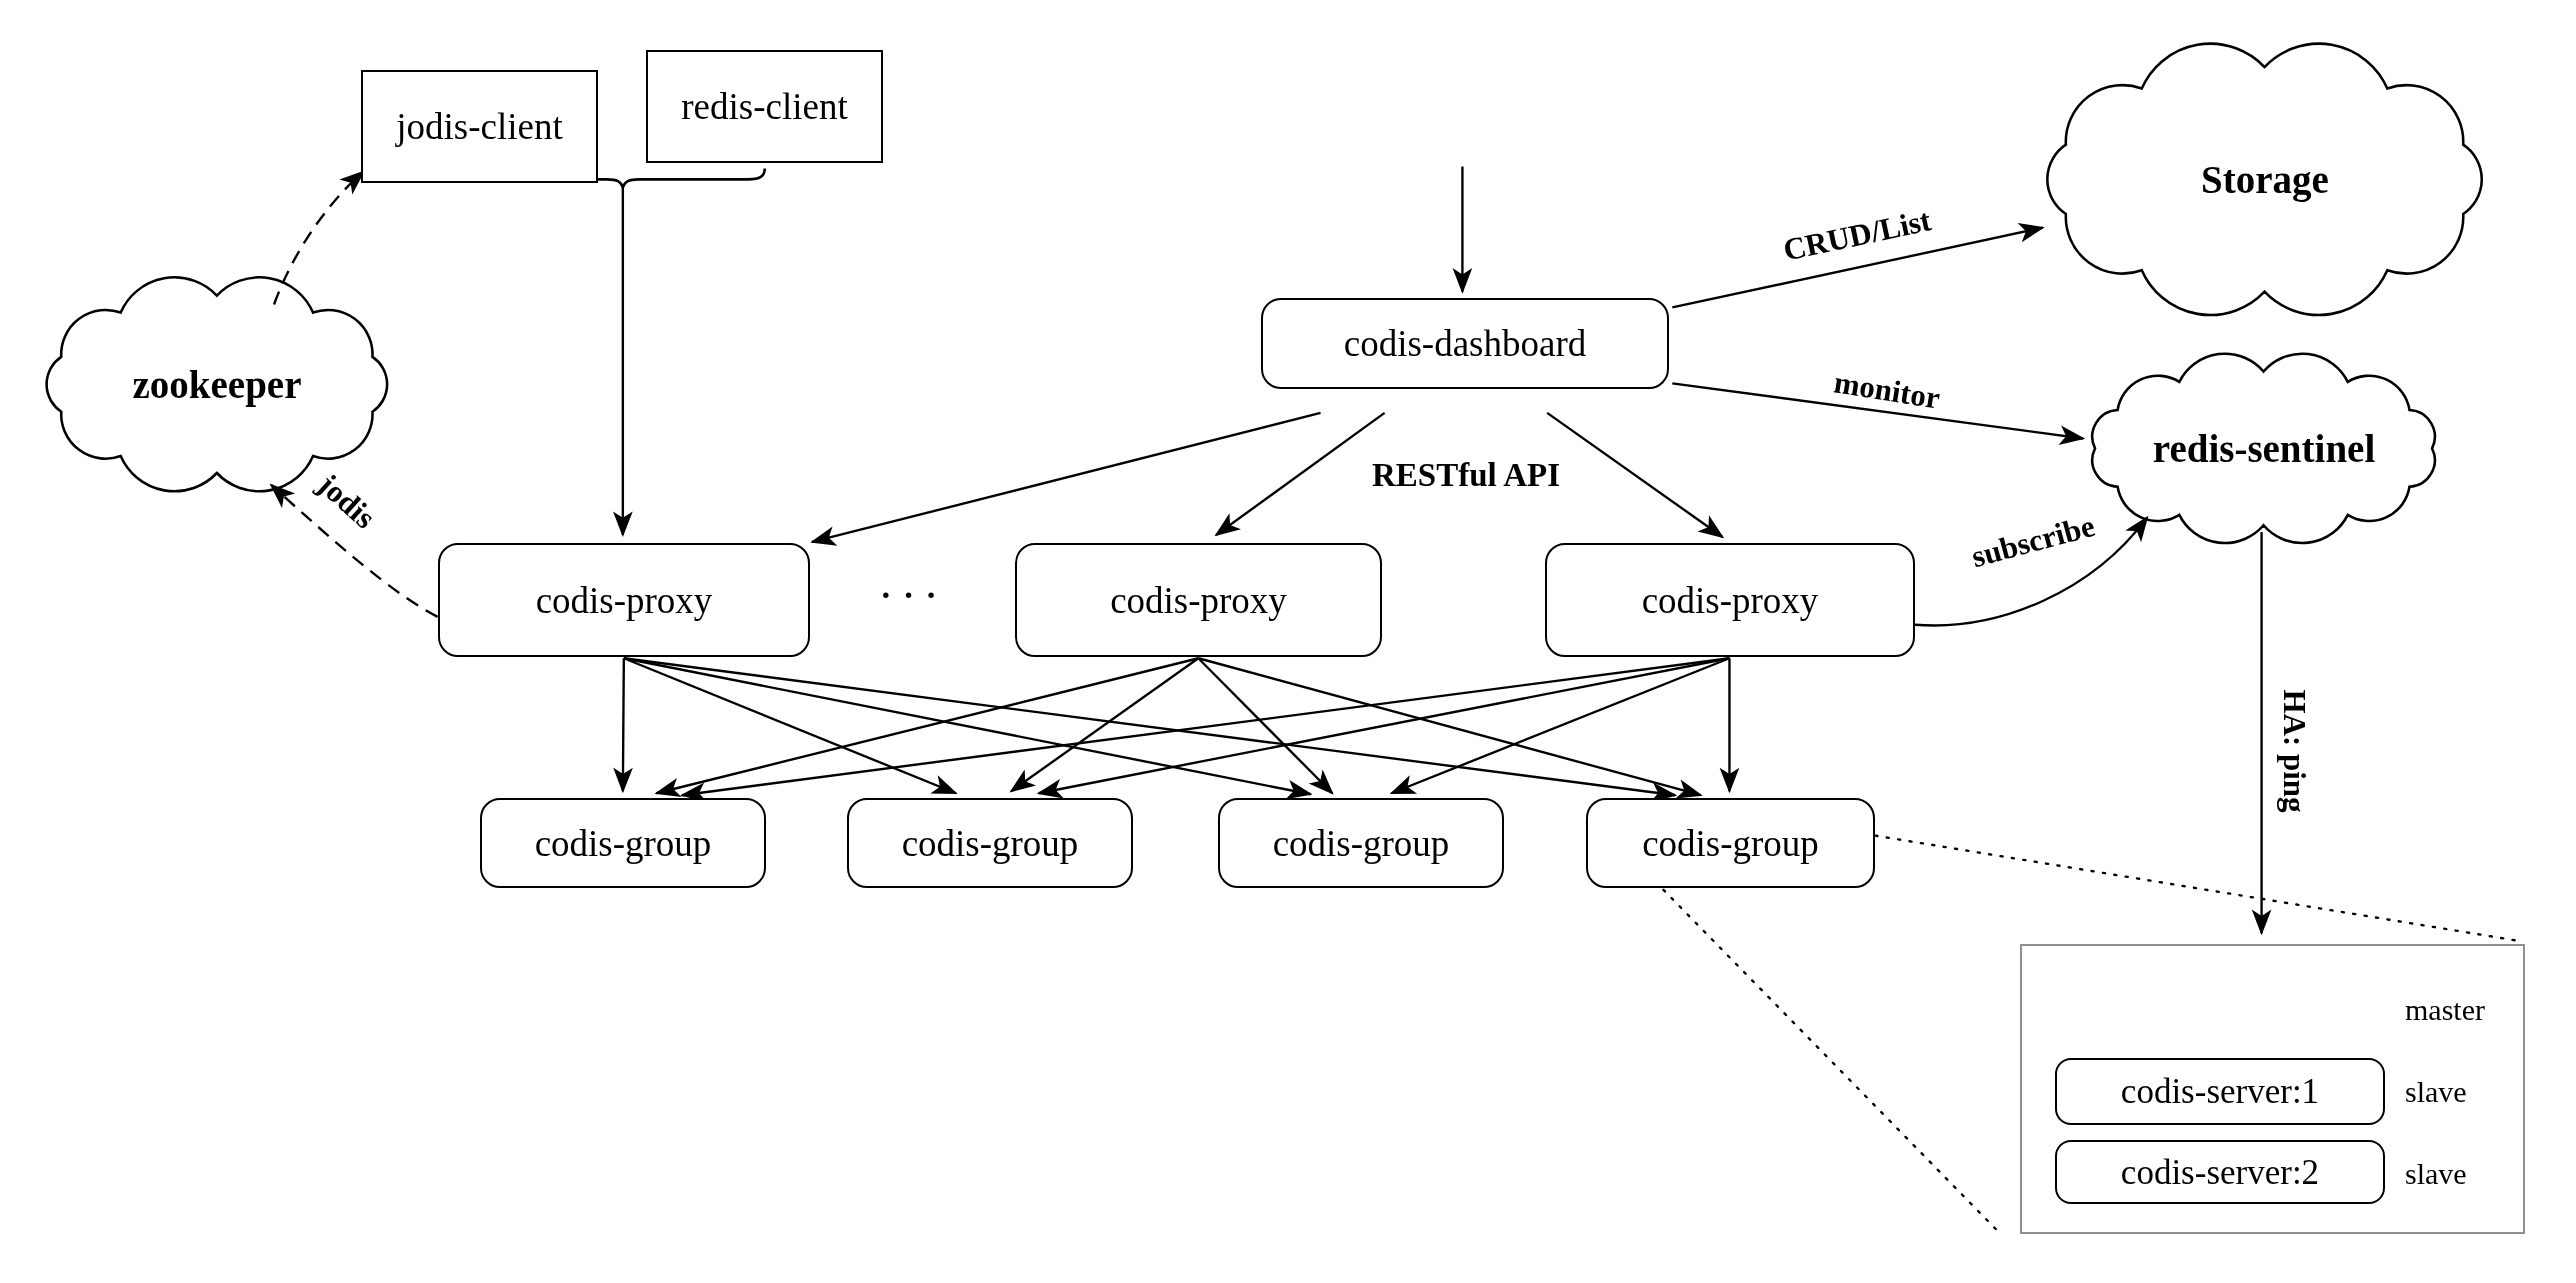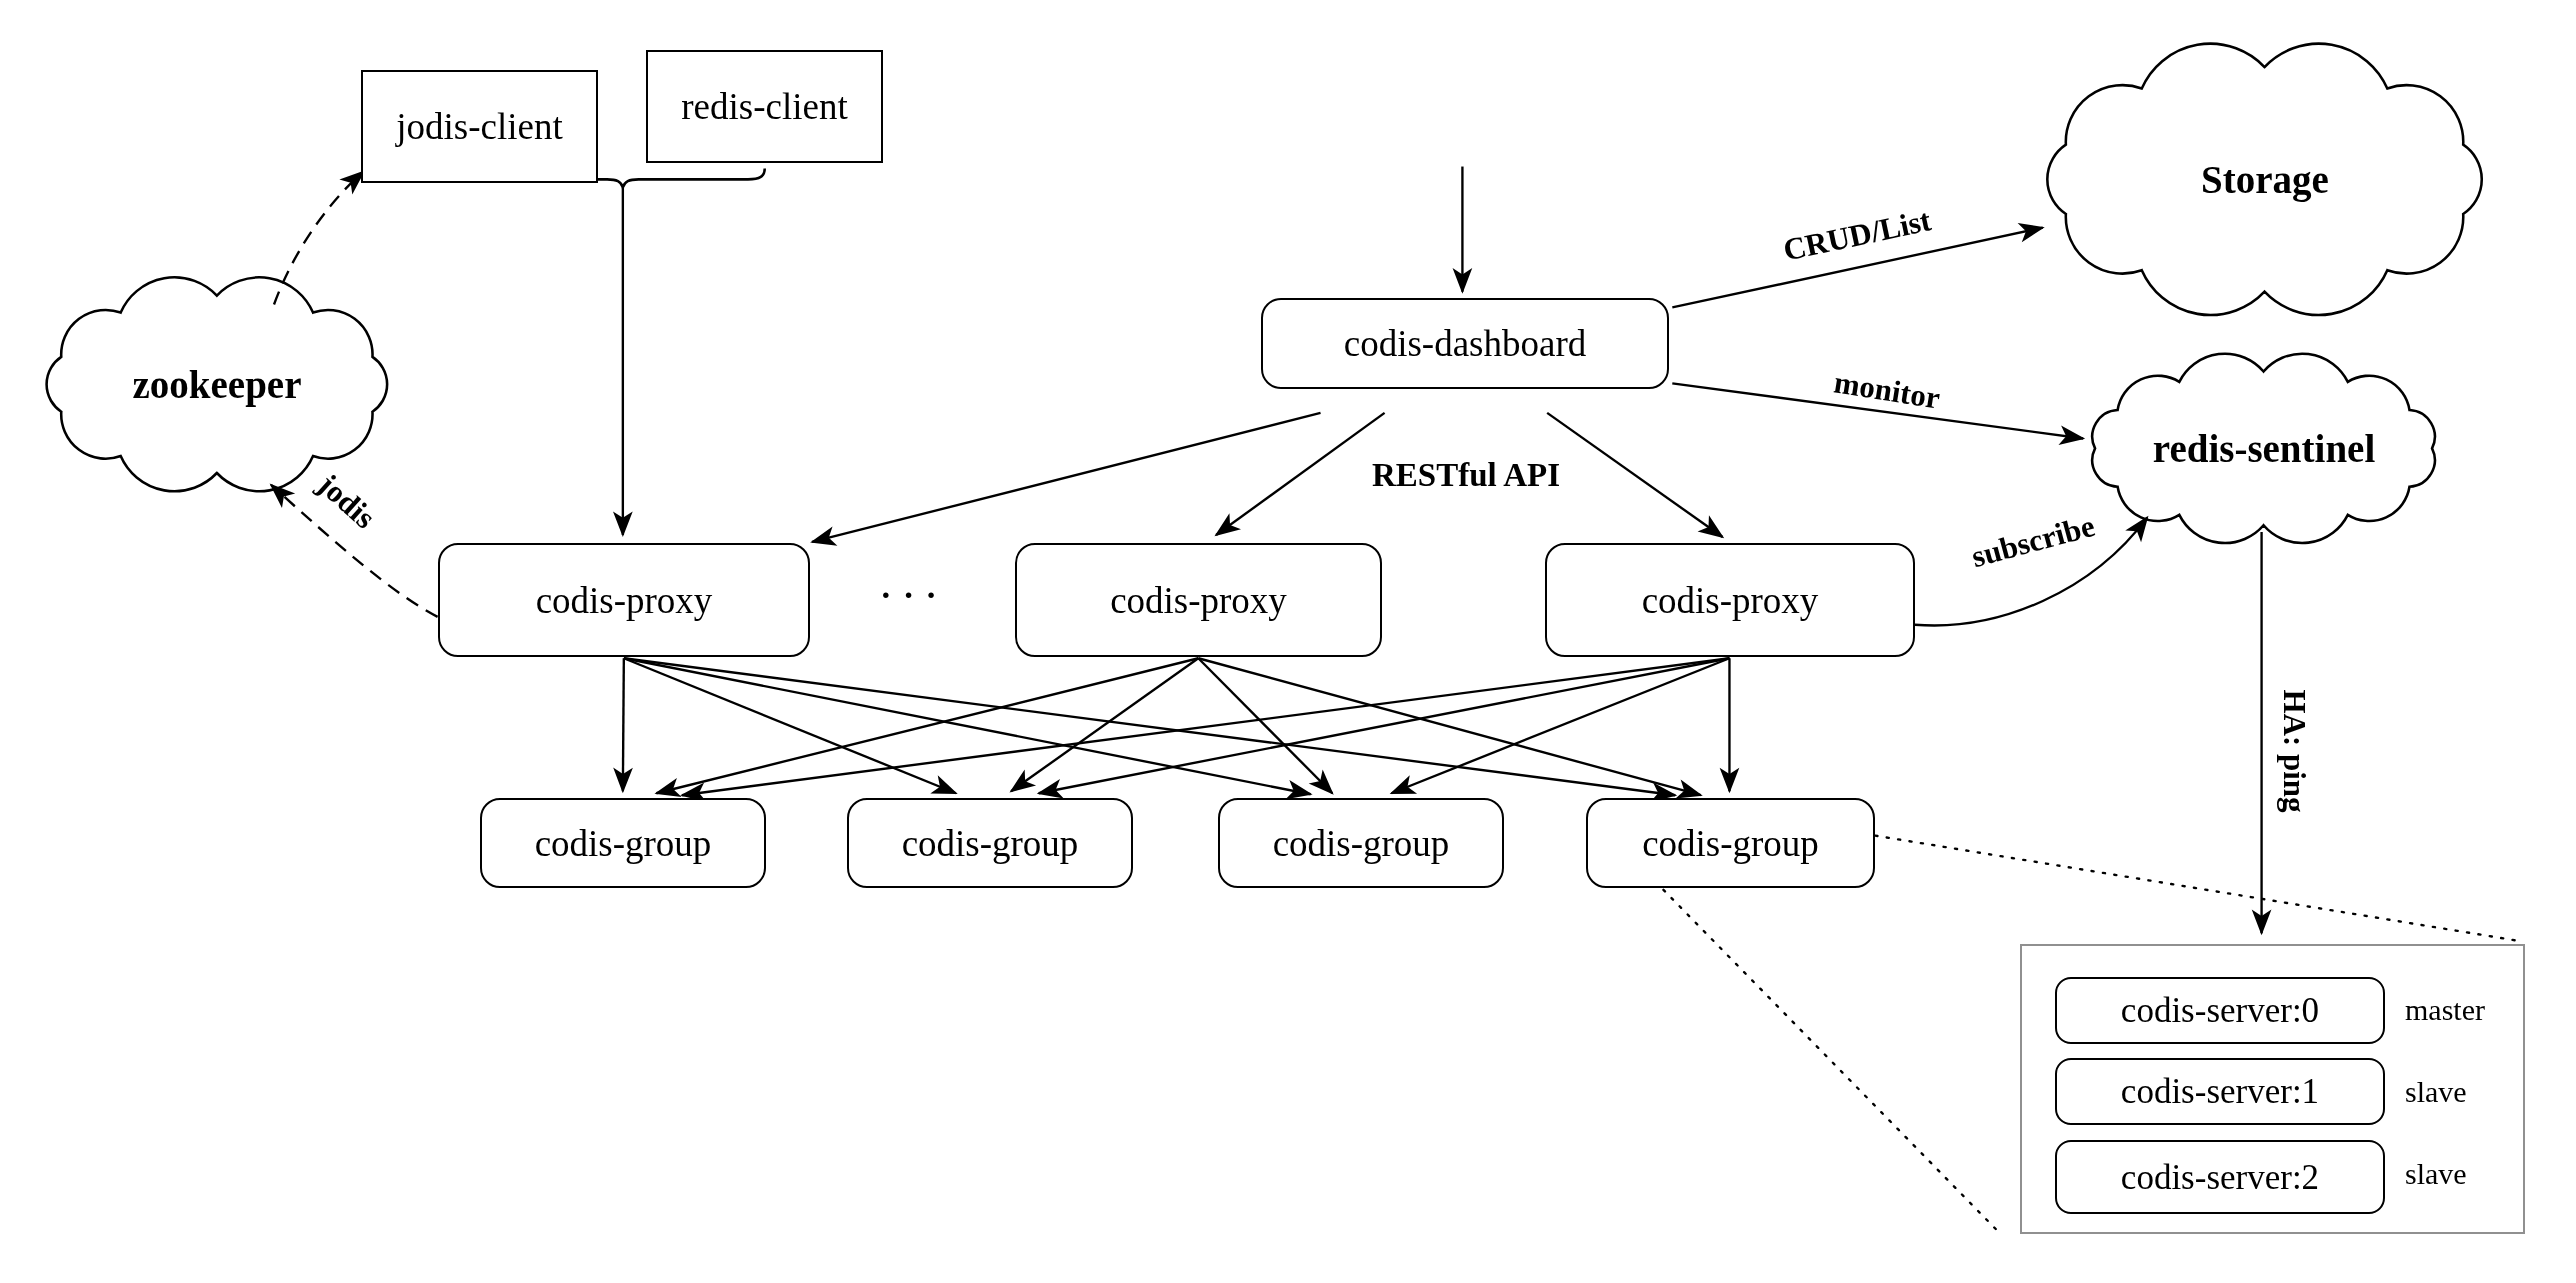--- a/index.html
+++ b/index.html
@@ -114,23 +114,22 @@
   <div class="node rd" style="left:480px;top:798px;width:286px;height:90px;">codis-group</div>
   <div class="node rd" style="left:847px;top:798px;width:286px;height:90px;">codis-group</div>
   <div class="node rd" style="left:1218px;top:798px;width:286px;height:90px;">codis-group</div>
   <div class="node rd" style="left:1586px;top:798px;width:289px;height:90px;">codis-group</div>
 
   <div class="cloud-label" style="left:217px;top:384px;">zookeeper</div>
   <div class="cloud-label" style="left:2265px;top:179px;">Storage</div>
   <div class="cloud-label" style="left:2264px;top:448px;">redis-sentinel</div>
 
   <div class="container-box" style="left:2020px;top:944px;width:505px;height:290px;"></div>
-  <div class="node server" style="left:2055px;top:977px;width:330px;height:67px;">codis-server:0</div>
   <div class="node server" style="left:2055px;top:1058px;width:330px;height:67px;">codis-server:1</div>
-  <div class="node server" style="left:2055px;top:1140px;width:330px;height:74px;font-family:Liberation Serif, serif;">codis-server:2</div>
+  <div class="node server" style="left:2055px;top:1140px;width:330px;height:64px;font-family:Liberation Serif, serif;">codis-server:2</div>
   <div class="role-label" style="left:2405px;top:1010px;">master</div>
   <div class="role-label" style="left:2405px;top:1092px;">slave</div>
   <div class="role-label" style="left:2405px;top:1174px;">slave</div>
 
   <div class="edge-label" style="left:1857px;top:235px;transform:translate(-50%,-50%) rotate(-12deg);">CRUD/List</div>
   <div class="edge-label" style="left:1887px;top:390px;transform:translate(-50%,-50%) rotate(9deg);">monitor</div>
   <div class="edge-label" style="left:1466px;top:475px;transform:translate(-50%,-50%);font-size:33px;">RESTful API</div>
   <div class="edge-label" style="left:2033px;top:541px;transform:translate(-50%,-50%) rotate(-15deg);">subscribe</div>
   <div class="edge-label" style="left:347px;top:501px;transform:translate(-50%,-50%) rotate(42deg);">jodis</div>
   <div class="edge-label" style="left:2294px;top:751px;transform:translate(-50%,-50%) rotate(90deg);">HA: ping</div>

